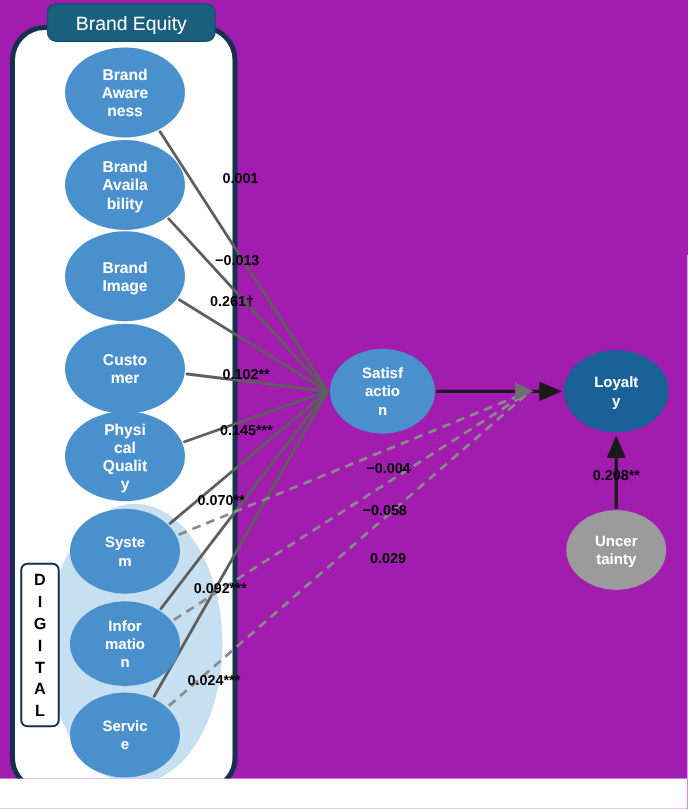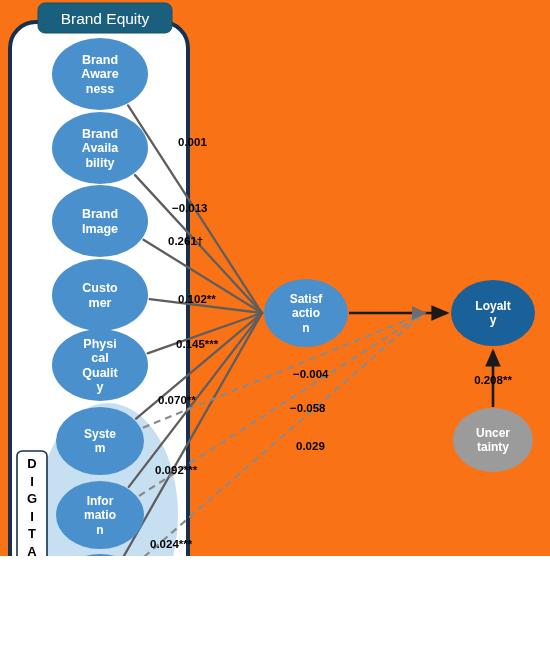--- a/index.html
+++ b/index.html
@@ -6,22 +6,22 @@
     margin: 0;
     padding: 0;
     background: #ffffff;
   }
   body {
     font-family: "Liberation Sans", sans-serif;
   }
   #diagram-root {
     position: relative;
     width: 550px;
-    height: 556px;
-    background: #f97316;
+    height: 623px;
+    background: #a21caf;
     overflow: hidden;
   }
   svg#sem-canvas {
     position: absolute;
     left: 0;
     top: 0;
     width: 550px;
     height: 647px;
   }
   .node-label {

